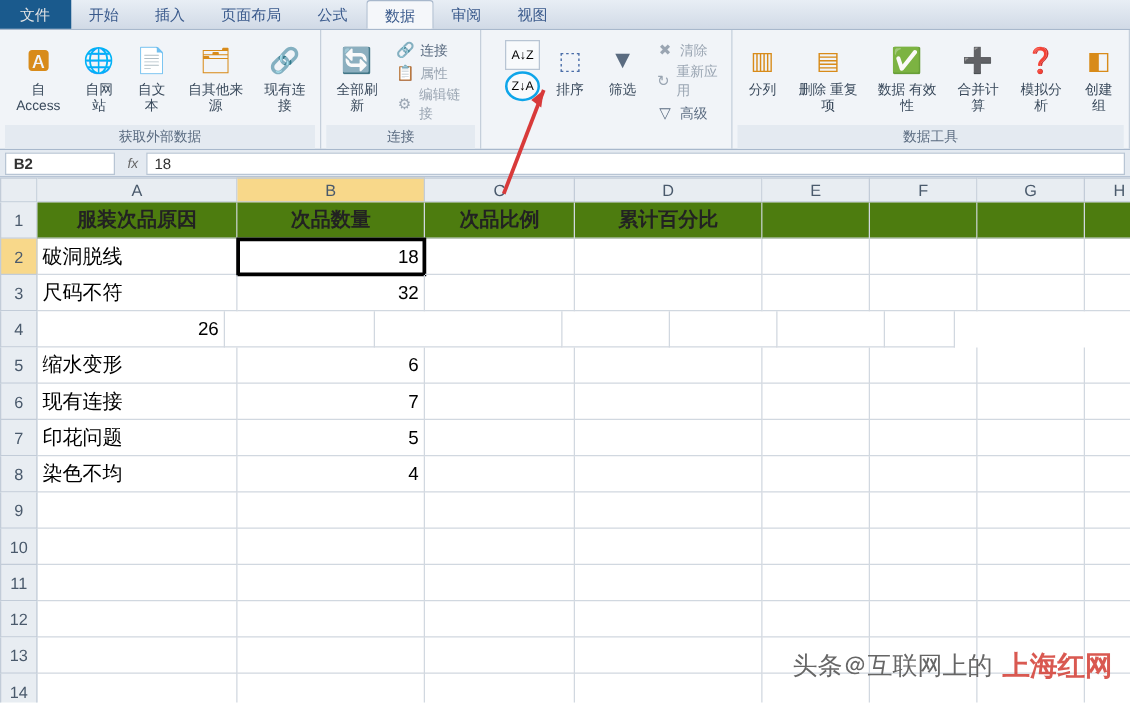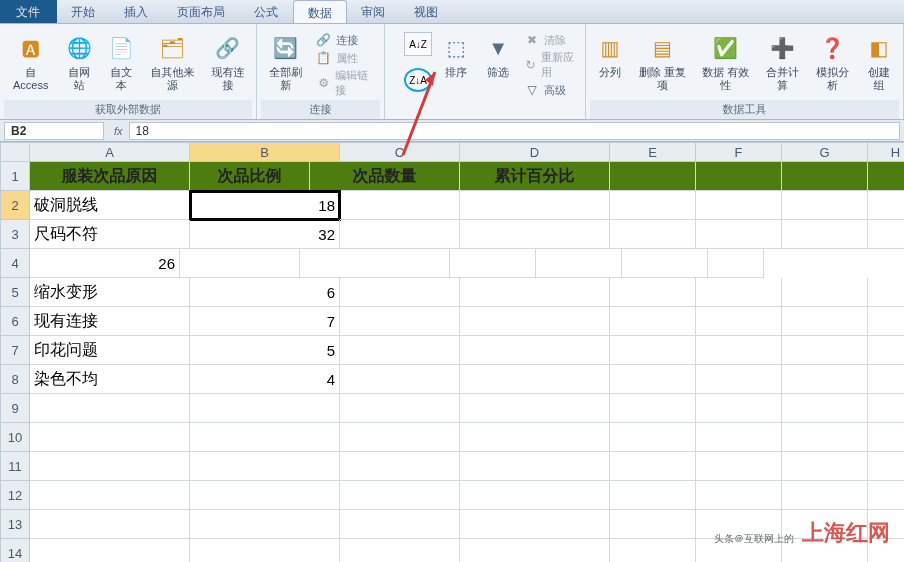--- a/index.html
+++ b/index.html
@@ -12,45 +12,45 @@
 .rgroup { display: flex; flex-direction: column; border-right: 1px solid #c5cfdb; padding: 2px 4px 0; position: relative; }
 .rgroup-body { display: flex; align-items: flex-start; flex: 1; gap: 2px; padding-top: 4px; }
 .rgroup-label { text-align: center; font-size: 11px; color: #5a6b80; padding: 2px 0 2px; background: #e4eaf1; }
 .rbtn { display: flex; flex-direction: column; align-items: center; justify-content: flex-start; padding: 2px 4px; min-width: 40px; text-align: center; font-size: 11px; color: #3a4a5c; gap: 2px; cursor: pointer; }
 .rbtn .ico { width: 32px; height: 32px; display: flex; align-items: center; justify-content: center; font-size: 20px; color: #d88b1a; }
 .rbtn .lbl { line-height: 13px; }
 .stack { display: flex; flex-direction: column; gap: 2px; padding: 2px 4px; }
 .sitem { display: flex; align-items: center; gap: 4px; font-size: 11px; color: #5a6b80; cursor: pointer; }
 .sitem .si { width: 16px; height: 16px; display: inline-flex; align-items: center; justify-content: center; font-size: 12px; }
 .sitem.disabled { color: #9aa5b2; }
-.sortbtns { display: flex; flex-direction: column; gap: 12px; padding: 2px; margin-left: 13px; }
+.sortbtns { display: flex; flex-direction: column; gap: 1px; padding: 2px; margin-left: 13px; }
 .sortbtn { width: 28px; height: 24px; border: 1px solid #b8c5d4; background: #f8fafc; display: flex; align-items: center; justify-content: center; font-size: 10px; cursor: pointer; }
 .circled { border: 2px solid #0ea5e9; border-radius: 50%; padding: 3px; }
 .namebox-row { display: flex; align-items: center; height: 22px; background: #e4eaf1; border-bottom: 1px solid #a8b8cc; font-size: 12px; }
-.namebox { width: 100px; background: #fff; border: 1px solid #b8c5d4; margin: 2px 4px; padding: 1px 6px; font-weight: bold; color: #333; }
+.namebox { width: 88px; background: #fff; border: 1px solid #b8c5d4; margin: 2px 4px; padding: 1px 6px; font-weight: bold; color: #333; }
 .fx { font-style: italic; color: #666; padding: 0 6px; font-size: 11px; }
 .formula { flex: 1; background: #fff; border: 1px solid #b8c5d4; margin: 2px 4px 2px 0; padding: 1px 6px; color: #333; }
 .sheet { display: flex; position: relative; }
 .rowhdrs { display: flex; flex-direction: column; }
 .corner { width: 30px; height: 20px; background: #e8edf2; border: 1px solid #c2ccd8; }
 .rowhdr { width: 30px; height: 29px; background: #e8edf2; border: 1px solid #c2ccd8; border-top: none; display: flex; align-items: center; justify-content: center; font-size: 13px; color: #4a5a6c; cursor: pointer; }
 .rowhdr.sel { background: #f8d88a; }
 .grid { display: flex; flex-direction: column; }
 .colhdrs { display: flex; }
 .colhdr { height: 20px; background: #e8edf2; border: 1px solid #c2ccd8; border-left: none; display: flex; align-items: center; justify-content: center; font-size: 13px; color: #4a5a6c; cursor: pointer; }
 .colhdr.sel { background: #f8d88a; }
 .row { display: flex; }
 .cell { height: 29px; border: 1px solid #d1d8e0; border-top: none; border-left: none; padding: 0 4px; display: flex; align-items: center; font-size: 16px; font-family: "KaiTi","STKaiti",serif; color: #000; }
 .cell.num { justify-content: flex-end; font-family: Arial; font-size: 15px; }
 .hdrcell { background: #4d7c0f; justify-content: center; font-weight: bold; color: #222; }
 .selected { outline: 3px solid #000; outline-offset: -2px; background: #fff; }
 .wA { width: 160px; } .wB { width: 150px; } .wC { width: 120px; } .wD { width: 150px; } .wE,.wF,.wG { width: 86px; } .wH { width: 56px; }
 .arrow { position: absolute; left: 393px; top: 60px; pointer-events: none; }
 .watermark { position: absolute; right: 14px; bottom: 14px; font-size: 22px; color: rgba(210,60,50,0.85); font-weight: bold; font-family: "SimHei",sans-serif; }
-.credit { position: absolute; right: 110px; bottom: 16px; font-size: 10px; color: #666; font-family: "Microsoft YaHei"; }
+.credit { position: absolute; right: 110px; bottom: 16px; font-size: 20px; color: #666; font-family: "Microsoft YaHei"; }
 </style>
 </head>
 <body>
 
 <div class="tabs">
   <div class="tab file">文件</div>
   <div class="tab">开始</div>
   <div class="tab">插入</div>
   <div class="tab">页面布局</div>
   <div class="tab">公式</div>
@@ -208,22 +208,22 @@
         <div class="colhdr wC">C</div>
         <div class="colhdr wD">D</div>
         <div class="colhdr wE">E</div>
         <div class="colhdr wF">F</div>
         <div class="colhdr wG">G</div>
         <div class="colhdr wH">H</div>
       </div>
     <div id="rows">
         <div class="row">
           <div class="cell wA hdrcell">服装次品原因</div>
+          <div class="cell wB hdrcell">次品数量</div>
           <div class="cell wC hdrcell">次品比例</div>
-          <div class="cell wB hdrcell">次品数量</div>
           <div class="cell wD hdrcell">累计百分比</div>
           <div class="cell wE hdrcell"></div>
           <div class="cell wF hdrcell"></div>
           <div class="cell wG hdrcell"></div>
           <div class="cell wH hdrcell"></div>
         </div>
         <div class="row">
           <div class="cell wA">破洞脱线</div>
           <div class="cell wB num selected">18</div>
           <div class="cell wC"></div>

